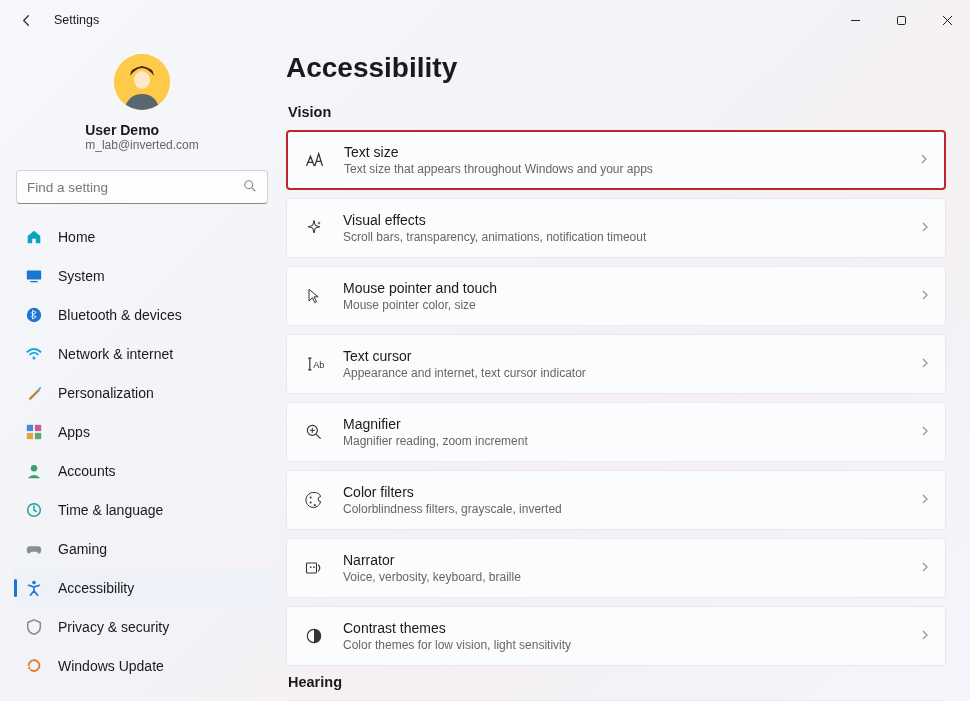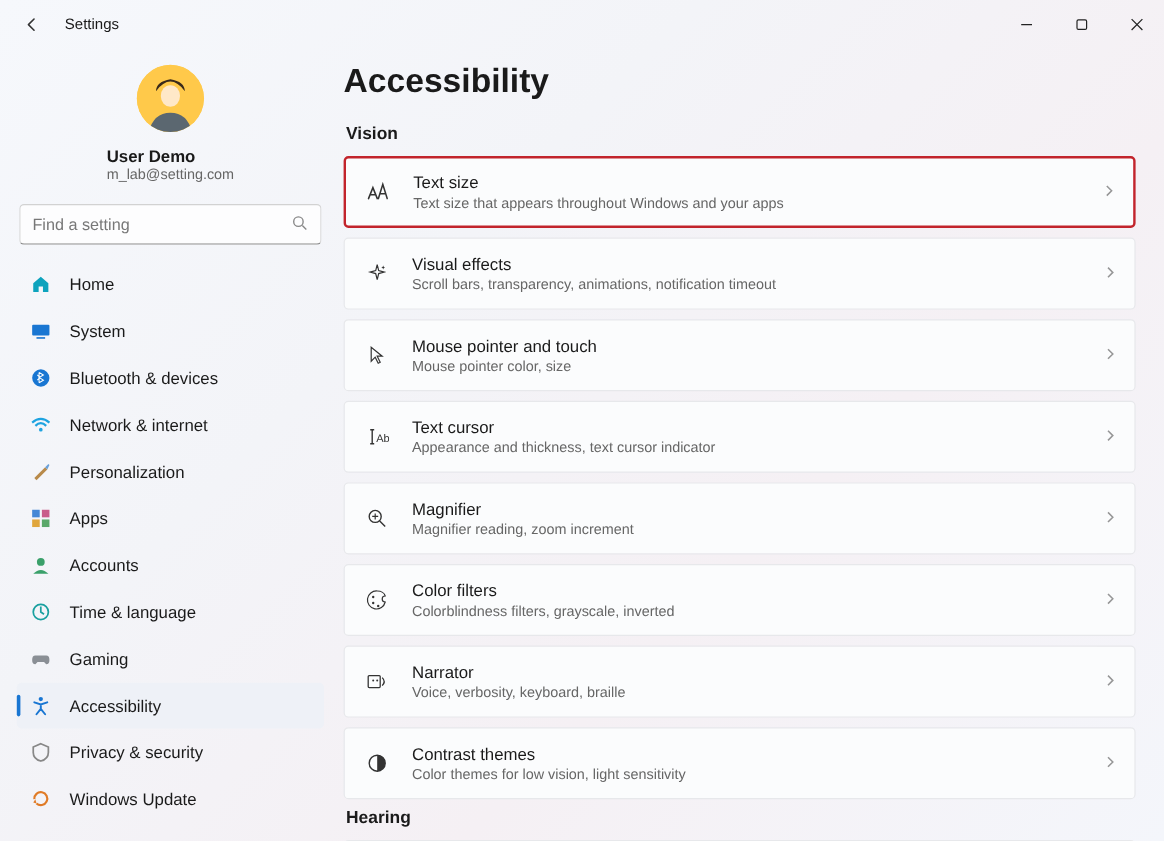--- a/index.html
+++ b/index.html
@@ -96,21 +96,21 @@
       <div class="avatar">
         <svg viewBox="0 0 56 56">
             <circle cx="28" cy="28" r="28" fill="#ffc94a"></circle>
             <path d="M16 22 Q28 6 40 22 Q40 14 28 12 Q16 14 16 22 Z" fill="#3a2a1a"></path>
             <ellipse cx="28" cy="26" rx="8" ry="9" fill="#ffe8c8"></ellipse>
             <path d="M10 56 Q14 40 28 40 Q42 40 46 56 Z" fill="#5b6770"></path>
           </svg>
       </div>
       <div class="profile-text">
         <div class="name">User Demo</div>
-        <div class="email">m_lab@setting.com</div>
+        <div class="email">m_lab@inverted.com</div>
       </div>
     </div>
 
     <div class="searchbox">
       <input type="text" placeholder="Find a setting" style="">
       <span class="sicon">
         <svg width="14" height="14" viewBox="0 0 16 16">
             <circle cx="6.5" cy="6.5" r="4.5" stroke="#555" stroke-width="1.3" fill="none"></circle>
             <path d="M10.2 10.2 L14 14" stroke="#555" stroke-width="1.3"></path>
           </svg>
@@ -295,21 +295,21 @@
 
     <div class="card">
       <span class="cicon">
           <svg width="20" height="20" viewBox="0 0 24 24">
             <path d="M7 5 V19 M5 5 H9 M5 19 H9" stroke="#333" stroke-width="1.4"></path>
             <text x="11" y="17" font-size="11" fill="#333">Ab</text>
           </svg>
         </span>
       <div class="ctext">
         <div class="ctitle">Text cursor</div>
-        <div class="cdesc">Appearance and thickness, text cursor indicator</div>
+        <div class="cdesc">Appearance and internet, text cursor indicator</div>
       </div>
       <span class="chev"><svg width="12" height="12" viewBox="0 0 12 12">
             <path d="M4 2 L8 6 L4 10" stroke="#444" stroke-width="1.3" fill="none"></path>
           </svg></span>
     </div>
 
     <div class="card">
       <span class="cicon">
           <svg width="20" height="20" viewBox="0 0 24 24">
             <circle cx="10" cy="10" r="6" stroke="#333" stroke-width="1.4" fill="none"></circle>

